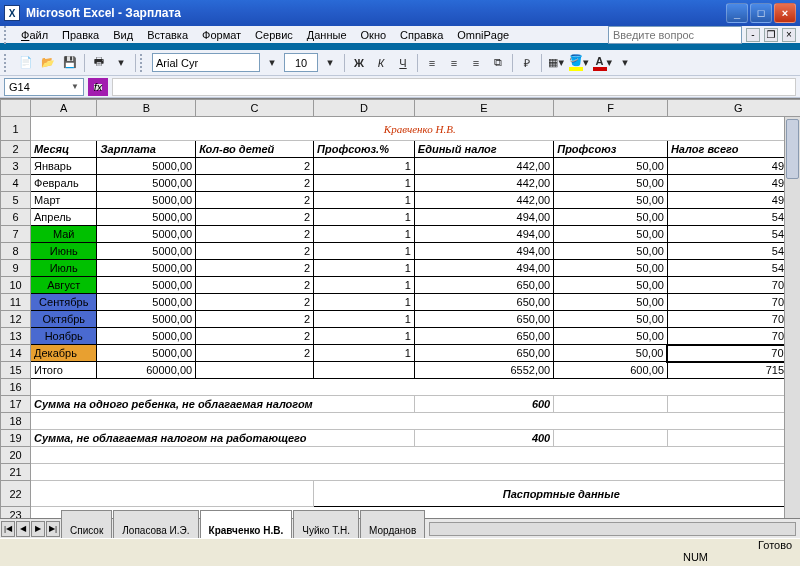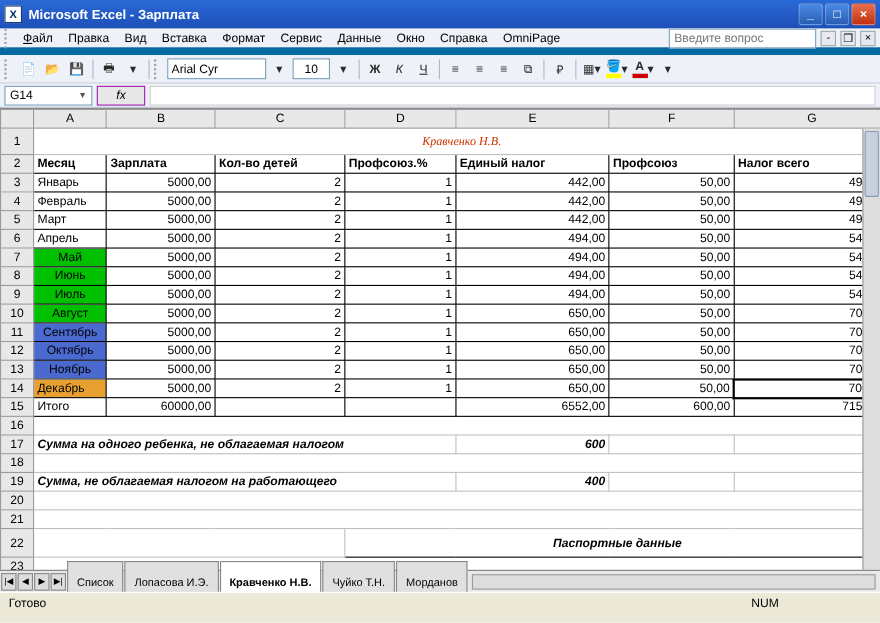--- a/index.html
+++ b/index.html
@@ -13,50 +13,50 @@
 .menubar { height: 24px; background: #eef1f8; border-bottom: 7px solid #0369a1; display: flex; align-items: center; padding: 0 4px; font-size: 11px; }
 .menu-grip { width: 6px; height: 18px; border-left: 2px dotted #98a4b8; margin-right: 4px; }
 .menu-item { padding: 3px 7px; cursor: default; }
 .menu-item u { text-decoration: underline; }
 .help-box { margin-left: auto; display: flex; align-items: center; }
 .help-input { width: 134px; height: 18px; border: 1px solid #7b9ebd; font-size: 11px; padding: 0 4px; color: #888; background: #fff; }
 .doc-btn { width: 14px; height: 14px; margin-left: 4px; display:flex;align-items:center;justify-content:center; border:1px solid #9aa; font-size:10px; background:#e8e8f0; }
 .toolbar { height: 26px; background: #eef1f8; border-bottom: 1px solid #bfc8d8; display: flex; align-items: center; padding: 0 4px; gap: 2px; }
 .tool-btn { min-width: 20px; height: 20px; border: 1px solid transparent; display: flex; align-items: center; justify-content: center; font-size: 11px; color: #2a2a2a; }
 .tool-sep { width: 1px; height: 18px; background: #b0b8c8; margin: 0 2px; }
-.font-name { width: 90px; height: 19px; border: 1px solid #7b9ebd; font-size: 11px; padding: 0 3px; background:#fff; }
+.font-name { width: 108px; height: 19px; border: 1px solid #7b9ebd; font-size: 11px; padding: 0 3px; background:#fff; }
 .font-size { width: 34px; height: 19px; border: 1px solid #7b9ebd; font-size: 11px; text-align:center; padding:0 2px; background:#fff; }
 .toolbar .color-swatch { width:14px; height:4px; display:block; }
 .formula-bar { height: 22px; background: #eef1f8; border-bottom: 1px solid #bfc8d8; display: flex; align-items: center; }
 .name-box { width: 80px; height: 18px; border: 1px solid #7b9ebd; margin: 0 4px; background: #fff; padding: 0 4px; font-size: 11px; display:flex; align-items:center; justify-content:space-between; }
 .name-box .dd { font-size:8px; color:#555; }
-.fx-btn { width: 44px; height: 18px; border: 1px solid #a21caf; background:#e8e8e8; font-style: italic; font-size:11px; display:flex; align-items:center; justify-content:center; }
+.fx-btn { width: 20px; height: 18px; border: 6px solid #a21caf; background:#e8e8e8; font-style: italic; font-size:11px; display:flex; align-items:center; justify-content:center; }
 .formula-input { flex:1; height:18px; border:1px solid #ccc; margin:0 4px; background:#fff; font-size:11px; padding:0 4px; }
 .grid-area { height: 440px; background:#fff; position:relative; overflow:hidden; border-top:1px solid #808080; }
 table.sheet { border-collapse: collapse; width: 810px; table-layout:fixed; }
 table.sheet th, table.sheet td { border: 1px solid #c0c0c0; height: 17px; padding: 0 3px; font-size: 11px; white-space: nowrap; overflow:hidden; }
 table.sheet th { background: #e8e8e8; font-weight: normal; text-align: center; border-color:#9a9a9a; }
 table.sheet th.rowhdr { width: 28px; }
 .col-A{width:62px}.col-B{width:92px}.col-C{width:110px}.col-D{width:94px}.col-E{width:130px}.col-F{width:106px}.col-G{width:132px}
 td.title-cell { color:#cc3300; font-size:18px; font-style:italic; text-align:center; font-family: "Times New Roman", serif; }
-tr.hdr td { font-weight:bold; text-align:left; }
+tr.hdr td { font-weight:bold; font-style:italic; text-align:left; }
 td.num { text-align:right; }
 tr.data td { border:1px solid #000; }
 td.green { background:#00c000;text-align:center; }
 td.blue { background:#4a6ad0;text-align:center; }
 td.orange { background:#e8a030; }
 td.sel { border:2px solid #000 !important; }
 .note-row td { font-weight:bold; font-style:italic; }
 .passport td { font-weight:bold; font-style:italic; text-align:center; }
 .sheet-tabs { position:absolute; bottom:0; left:0; right:0; height:20px; background:#e8e8e8; border-top:1px solid #808080; display:flex; align-items:center; font-size:10px; }
 .tab-nav { width:14px; height:16px; border:1px solid #888; background:#ddd; display:flex; align-items:center; justify-content:center; font-size:8px; margin-left:1px; }
 .sheet-tab { padding: 14px 8px; background:#e0e0e0; border:1px solid #888; border-bottom:none; margin-left:1px; position:relative; top:1px; }
 .sheet-tab.active { background:#fff; font-weight:bold; }
 .hscroll { flex:1; height:14px; margin:0 4px; background:#ddd; border:1px solid #999; }
-.statusbar { height:20px; background:#ece9d8; border-top:1px solid #fff; display:flex; align-items:center; padding:0 8px; font-size:11px; }
+.statusbar { height:20px; background:#ece9d8; border-top:1px solid #fff; display:flex; align-items:flex-end; padding:0 8px; font-size:11px;flex-direction:column; }
 .statusbar .num-ind { margin-left:auto; margin-right:84px; }
 .vscroll { position:absolute; right:0; top:18px; bottom:20px; width:16px; background:#ddd; border-left:1px solid #999; }
 .vscroll .thumb { position:absolute; left:1px; right:1px; top:2px; height:60px; background:#c8d0e0; border:1px solid #8a9ab0; border-radius:2px; }
 .small-icon{font-family:Arial;}
 </style>
 </head>
 <body>
 
 <div class="titlebar">
   <div class="app-icon">X</div>

